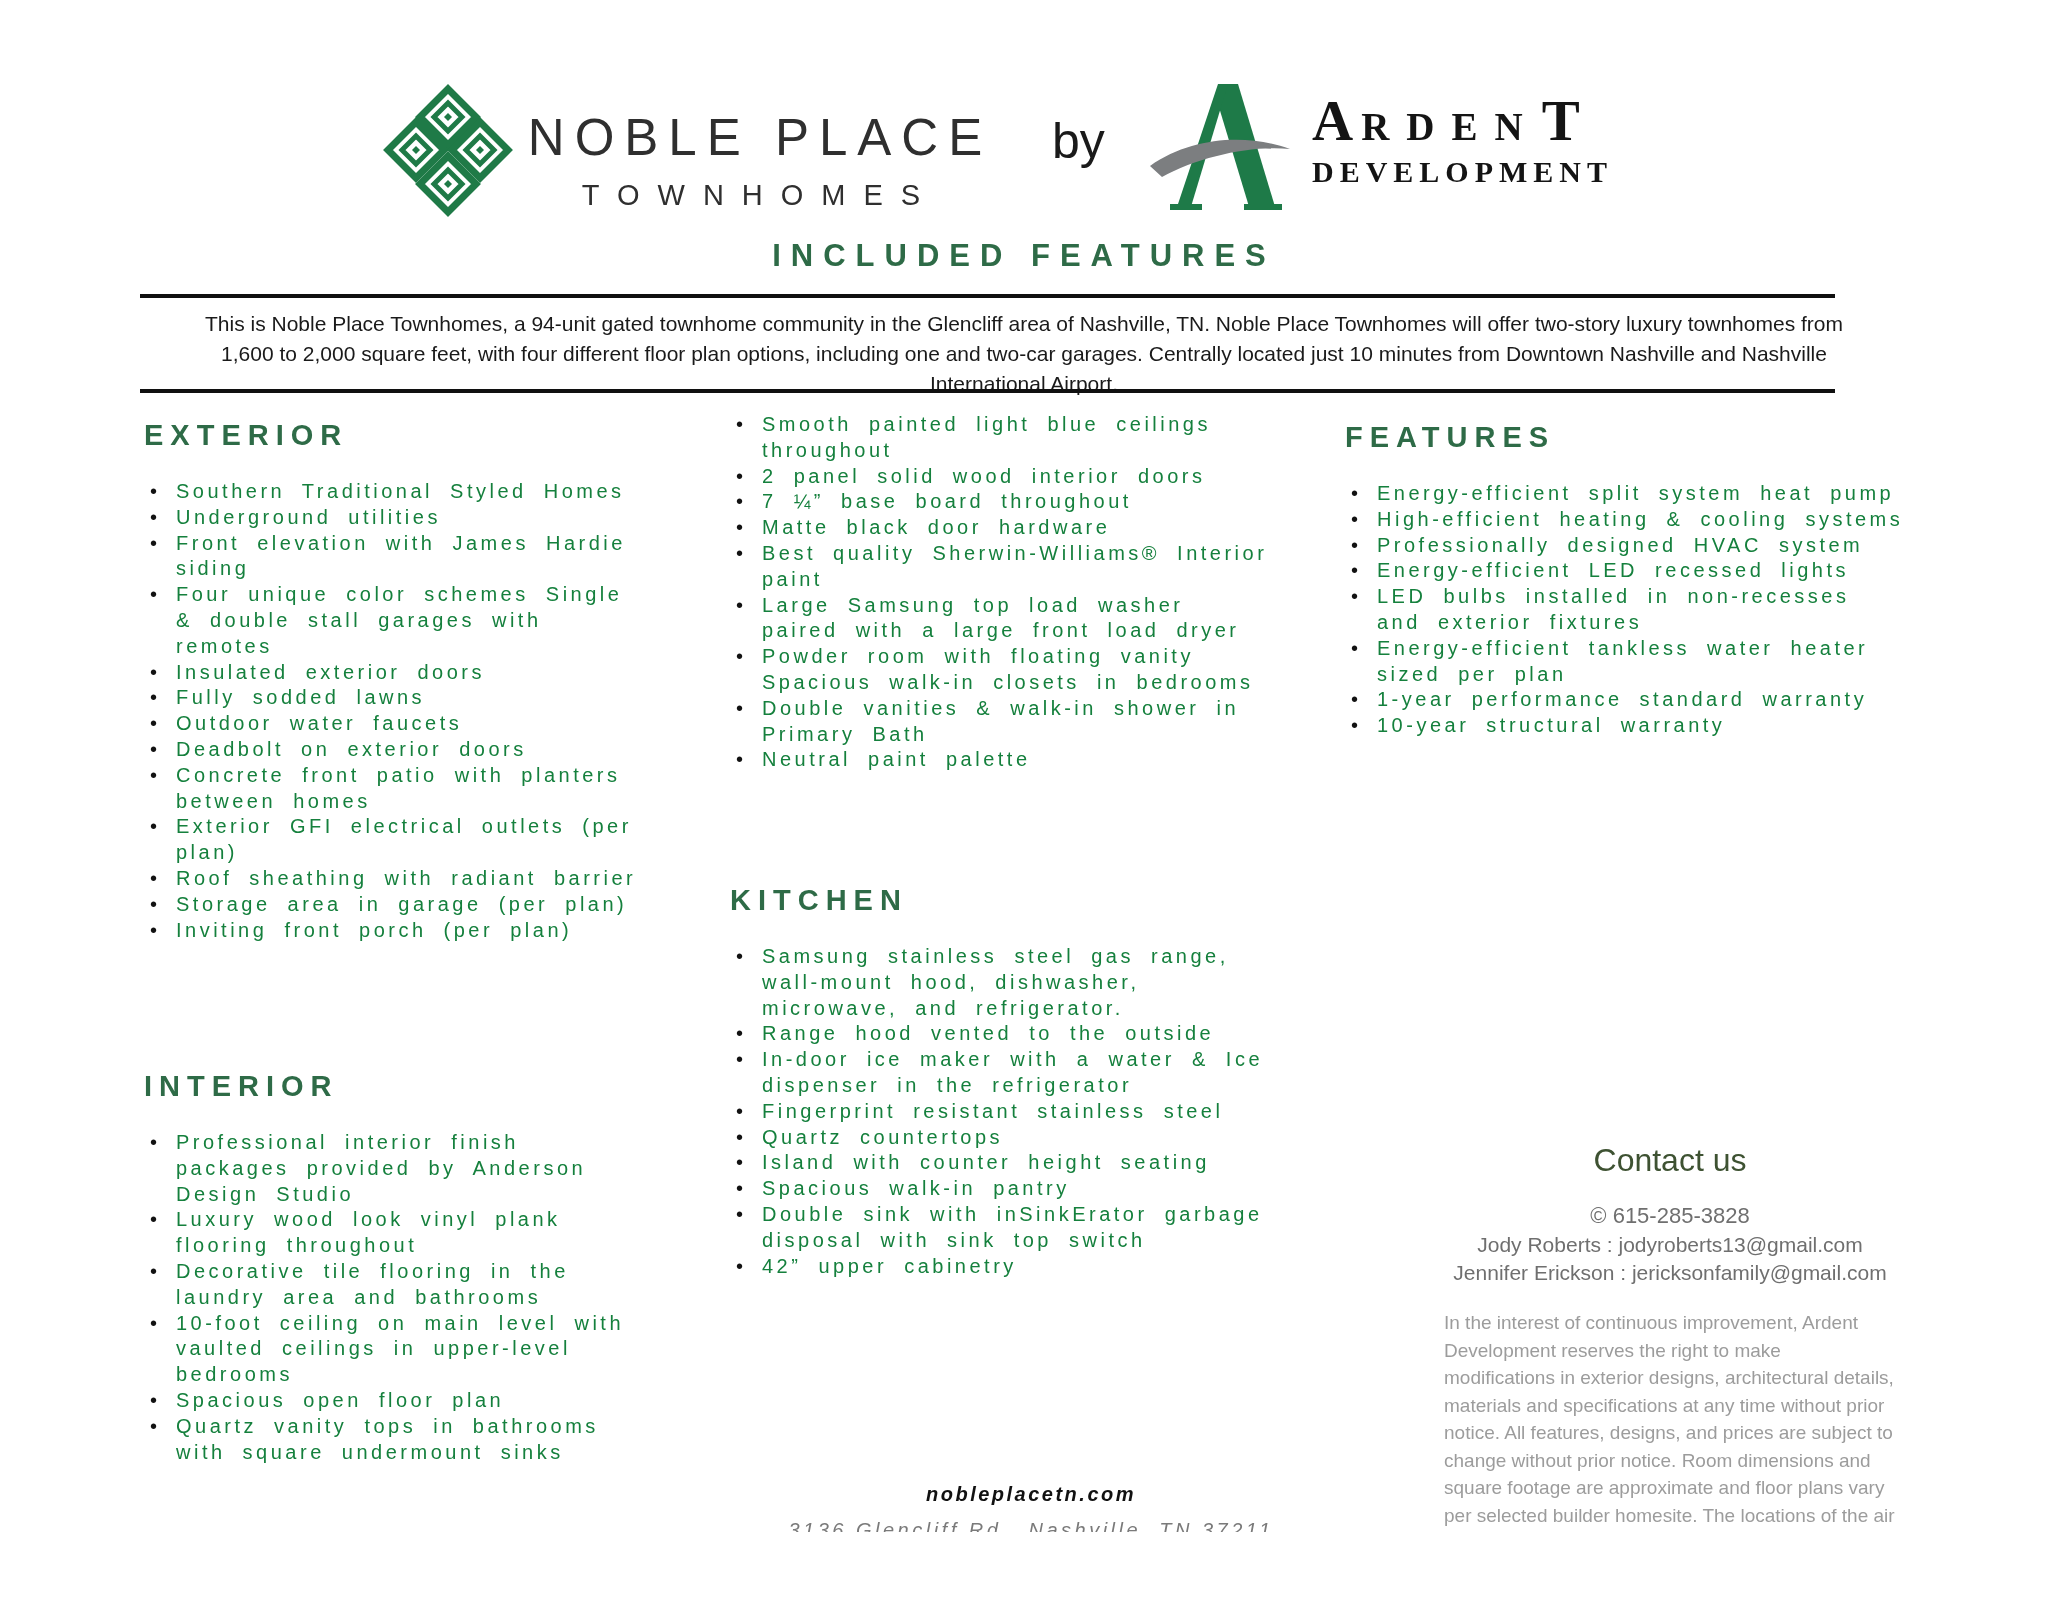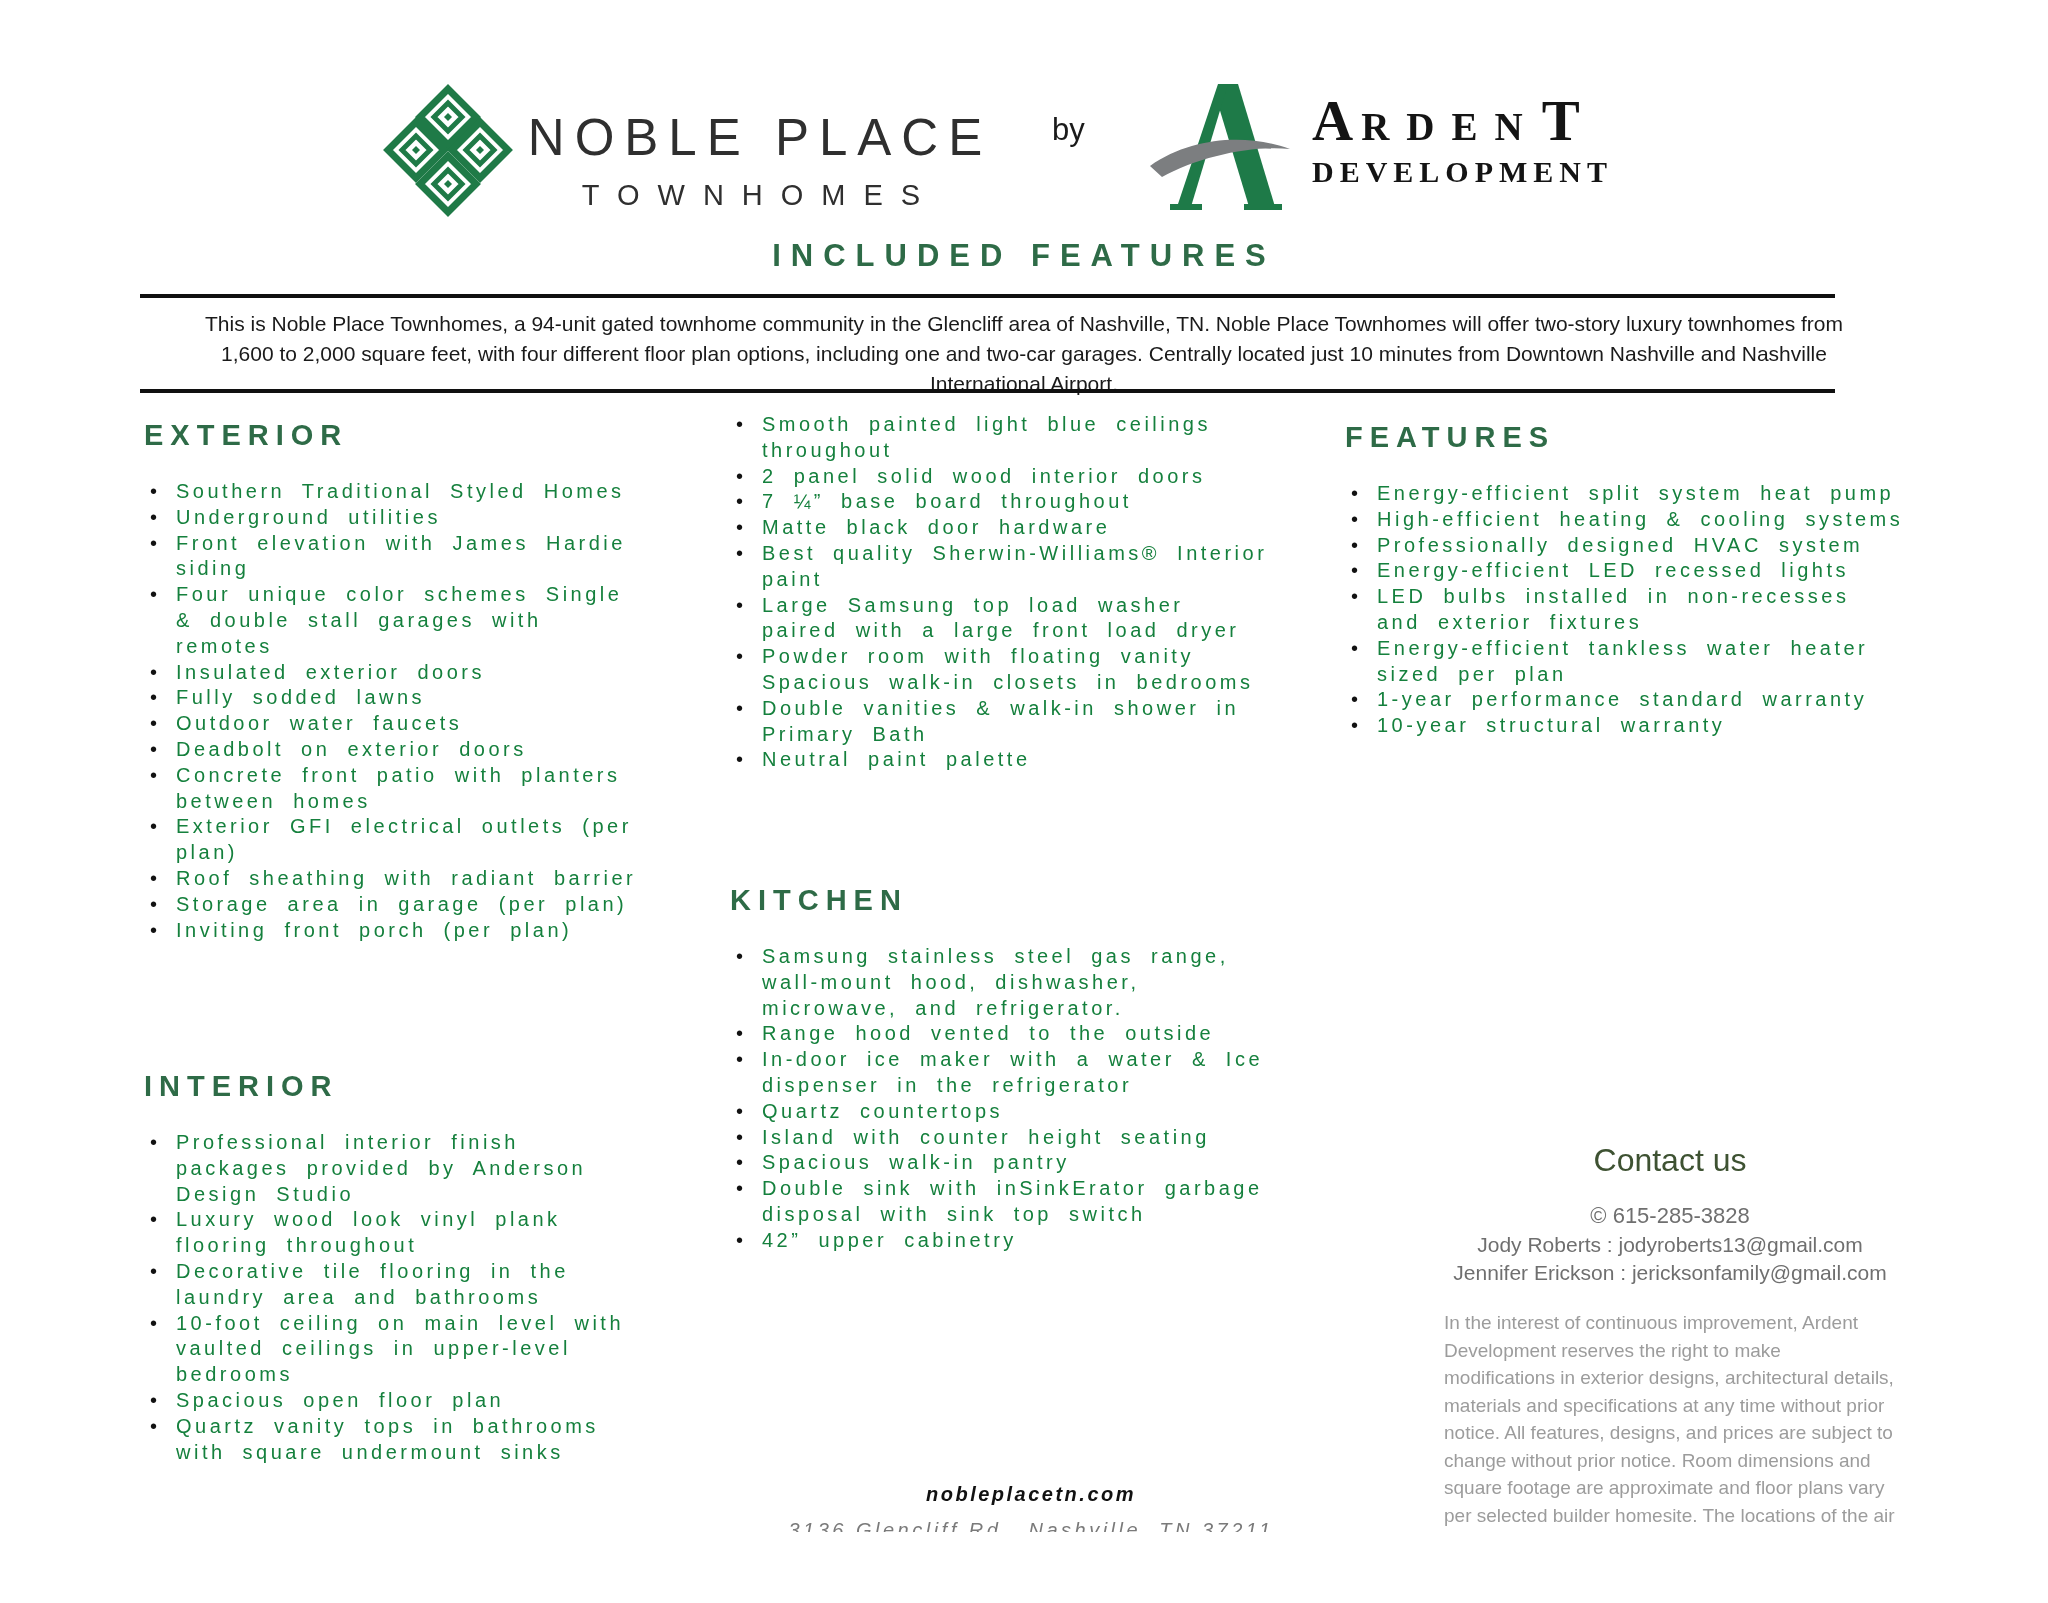--- a/index.html
+++ b/index.html
@@ -14,21 +14,21 @@
   html,body{background:#ffffff;}
   body{font-family:"Liberation Sans", sans-serif; color:var(--ink);}
   .page{position:relative;width:2048px;height:1532px;background:#ffffff;overflow:hidden;}
 
   .abs{position:absolute;}
 
   
   .noble-text{text-align:center;}
   .noble-title{font-size:51px;font-weight:400;letter-spacing:10px;color:#2f2f2f;white-space:nowrap;}
   .noble-sub{font-size:29px;letter-spacing:18px;color:#2f2f2f;margin-top:12px;white-space:nowrap;}
-  .by-text{font-size:31px;color:#1a1a1a;}
+  .by-text{font-size:50px;color:#1a1a1a;}
   .ardent-name{font-family:"Liberation Serif", serif;display:flex;align-items:baseline;color:var(--ink);}
   .ardent-name .big{font-size:57px;font-weight:600;}
   .ardent-name .mid{font-size:39px;font-weight:600;letter-spacing:17px;margin:0 2px 0 8px;}
   .ardent-sub{font-family:"Liberation Serif", serif;font-size:30px;font-weight:700;letter-spacing:6px;margin-top:2px;color:var(--ink);white-space:nowrap;}
 
   
   .page-title{width:100%;text-align:center;font-size:31px;font-weight:700;letter-spacing:10px;color:var(--green);}
   .rule{background:#101010;height:4px;width:1695px;left:140px;}
   .intro{width:1680px;left:184px;text-align:center;font-size:21px;line-height:30px;color:#1a1a1a;}
 
@@ -175,20 +175,21 @@
         <li>Neutral paint palette</li>
       </ul>
   </div>
 
   <div class="abs section" style="left:730px;top:884px;width:545px;">
     <h2>KITCHEN</h2>
     <ul class="feature-list">
         <li>Samsung stainless steel gas range, wall-mount hood, dishwasher, microwave, and refrigerator.</li>
         <li>Range hood vented to the outside</li>
         <li>In-door ice maker with a water &amp; Ice dispenser in the refrigerator</li>
+        <li>Fingerprint resistant stainless steel</li>
         <li>Quartz countertops</li>
         <li>Island with counter height seating</li>
         <li>Spacious walk-in pantry</li>
         <li>Double sink with inSinkErator garbage disposal with sink top switch</li>
         <li>42” upper cabinetry</li>
       </ul>
   </div>
 
   <div class="abs section" style="left:1345px;top:421px;width:560px;">
     <h2>FEATURES</h2>

